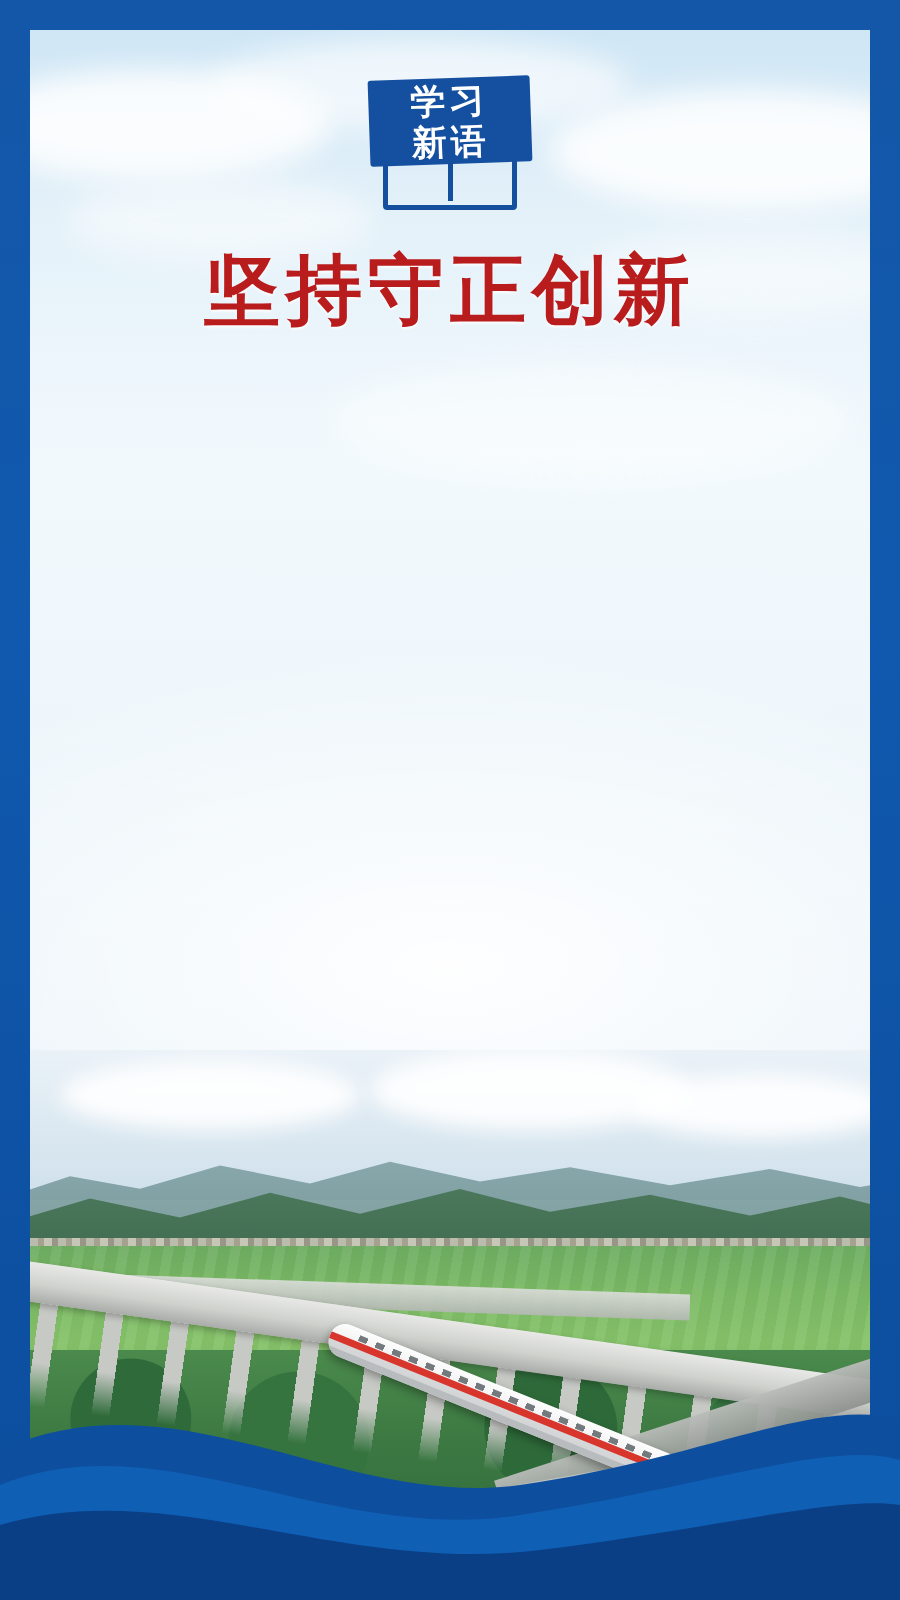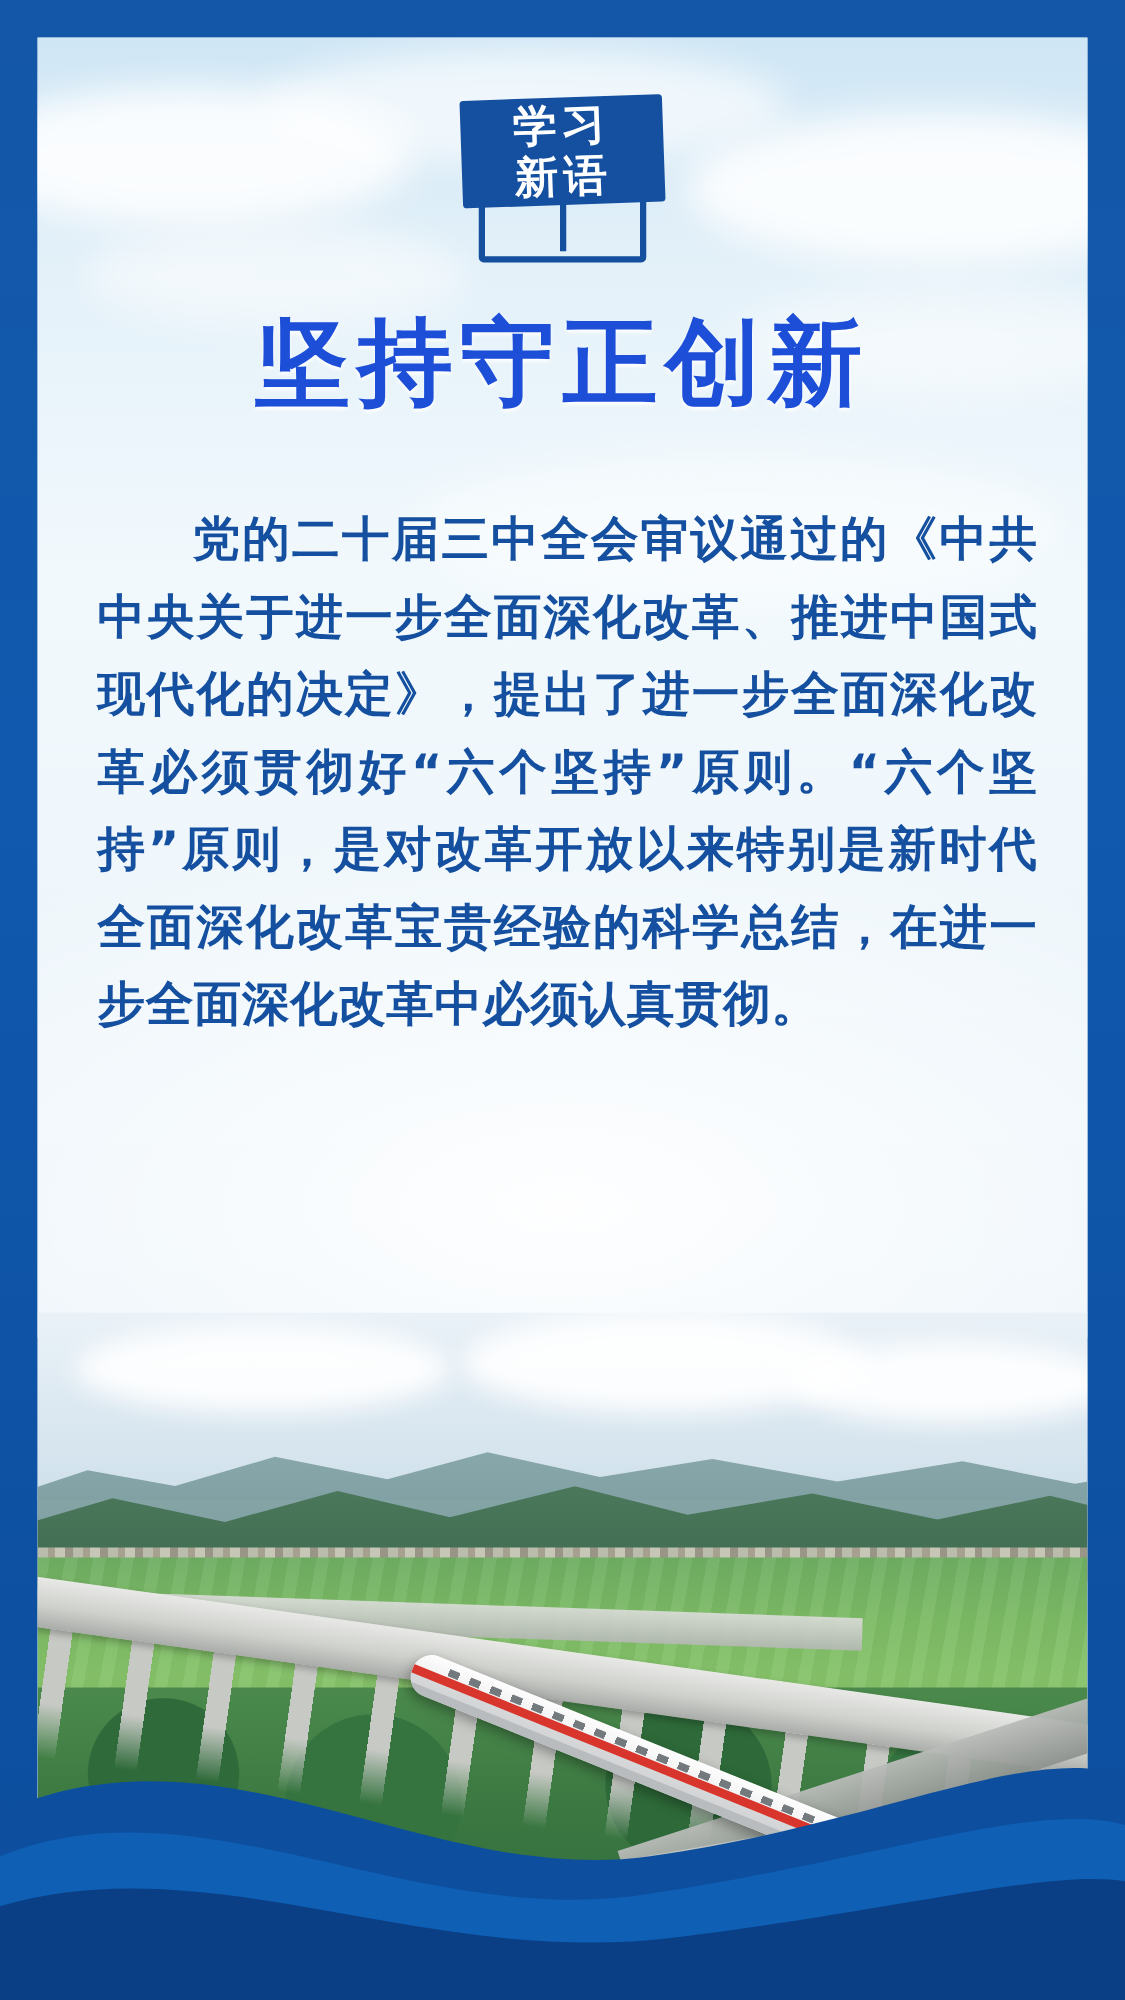--- a/index.html
+++ b/index.html
@@ -119,21 +119,21 @@
     padding-top: 2px;
     box-sizing: border-box;
   }
 
   
   .title {
     position: absolute;
     left: 0; right: 0;
     top: 215px;
     text-align: center;
-    color: #1d4ed8;
+    color: #b91c1c;
     font-family: "DejaVu Sans", "Liberation Sans", sans-serif;
     font-weight: bold;
     font-size: 76px;
     letter-spacing: 6px;
     line-height: 90px;
     text-shadow: 0 2px 3px rgba(255,255,255,0.9);
   }
 
   
   .body-text {
@@ -333,21 +333,20 @@
         <div class="logo-text">
           <div>学习</div>
           <div>新语</div>
         </div>
       </div>
     </div>
 
     <div class="title">坚持守正创新</div>
 
     <div class="body-text">
-      <p class="para">党的二十届三中全会审议通过的《中共中央关于进一步全面深化改革、推进中国式现代化的决定》，提出了进一步全面深化改革必须贯彻好“六个坚持”原则。“六个坚持”原则，是对改革开放以来特别是新时代全面深化改革宝贵经验的科学总结，在进一步全面深化改革中必须认真贯彻。</p>
     </div>
 
     <div class="photo">
       <div class="ph-sky"></div>
       <div class="ph-cloudA"></div>
       <div class="ph-cloudB"></div>
       <div class="ph-cloudC"></div>
       <div class="ridge ridge1"></div>
       <div class="ridge ridge2"></div>
       <div class="village"></div>

